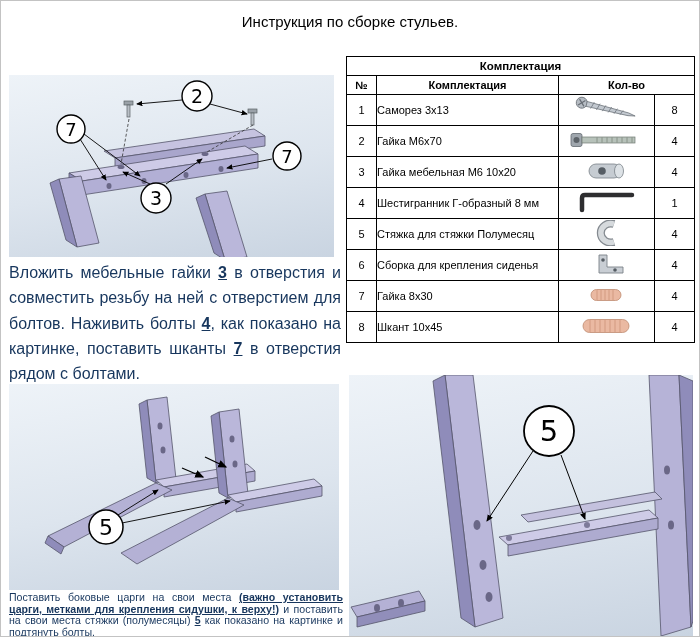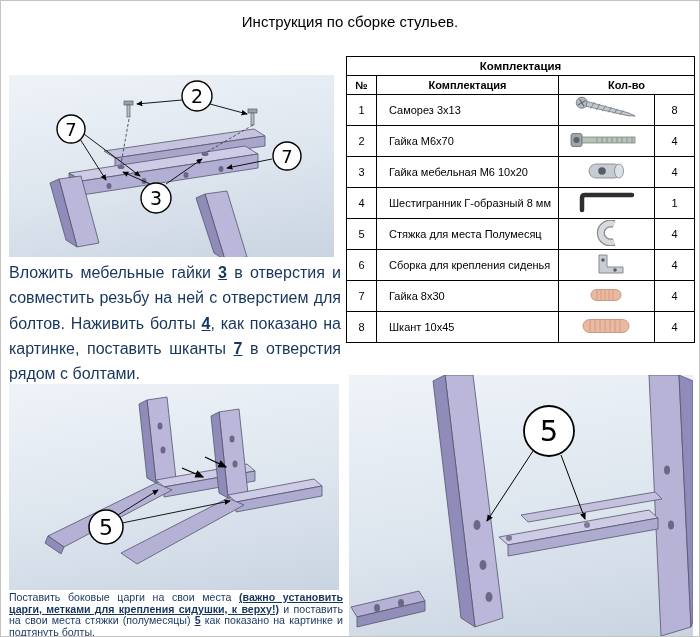--- a/index.html
+++ b/index.html
@@ -30,21 +30,21 @@
   #para2 { left:8px; top:591px; width:334px; font-size:10.6px; line-height:1.1; }
   .ref { font-weight:bold; text-decoration:underline; }
   table.parts {
     position:absolute; left:345px; top:55px; width:348px;
     border-collapse:collapse; table-layout:fixed; font-size:11px; color:#000;
   }
   table.parts td { border:1px solid #000; overflow:hidden; }
   td.t-title { height:19px; text-align:center; font-weight:bold; font-size:11.5px; }
   td.t-head  { height:19px; text-align:center; font-weight:bold; }
   td.c-num { text-align:center; height:31px; }
-  td.c-name { padding-left:12px; }
+  td.c-name { padding-left:0; }
   td.c-icon { text-align:center; background:#fff; }
   td.c-qty { text-align:center; }
   svg text.callout-num { font-family:"DejaVu Sans", sans-serif; fill:#000; }
 </style>
 </head>
 <body>
 
 <div class="page">
 
   <div class="doc-title">Инструкция по сборке стульев.</div>
@@ -199,21 +199,21 @@
       <td class="c-name">Шестигранник Г-образный 8 мм</td>
       <td class="c-icon">
         <svg viewBox="0 0 84 26" width="84" height="26">
           <path d="M17,21 L17,9 Q17,6 20,6 L67,6" fill="none" stroke="#2e2e30" stroke-width="4.5" stroke-linecap="round"></path>
         </svg>
       </td>
       <td class="c-qty">1</td>
     </tr>
     <tr>
       <td class="c-num">5</td>
-      <td class="c-name">Стяжка для места Полумесяц</td>
+      <td class="c-name">Стяжка для стяжки Полумесяц</td>
       <td class="c-icon">
         <svg viewBox="0 0 84 26" width="84" height="26">
           <path d="M49,4 A10,9.5 0 1 0 49,22" fill="none" stroke="#848a90" stroke-width="8"></path>
           <path d="M49,4 A10,9.5 0 1 0 49,22" fill="none" stroke="#d6dadd" stroke-width="5.5"></path>
         </svg>
       </td>
       <td class="c-qty">4</td>
     </tr>
     <tr>
       <td class="c-num">6</td>

